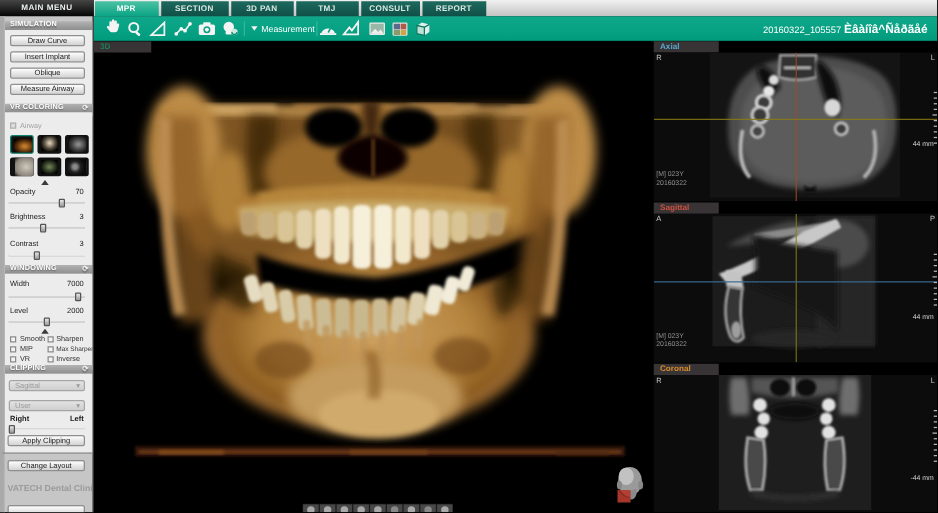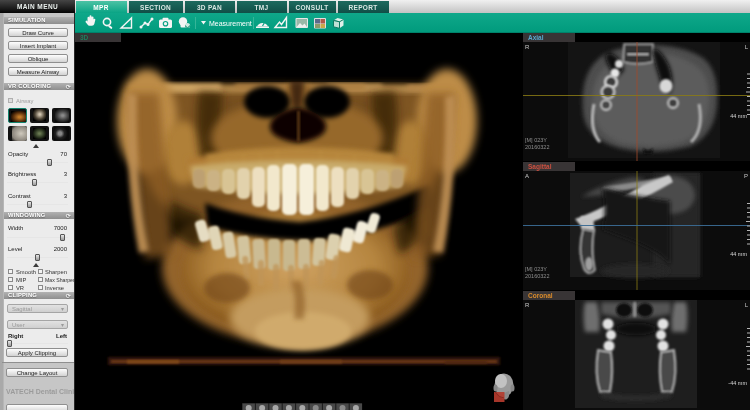--- a/index.html
+++ b/index.html
@@ -99,20 +99,21 @@
         <rect x="240" y="6" width="5" height="4.5" fill="#5a6a8a"></rect>
         <rect x="245.5" y="6" width="4.5" height="4.5" fill="#b05a4a"></rect>
         <rect x="240" y="11" width="5" height="4" fill="#8a9a6a"></rect>
         <rect x="245.5" y="11" width="4.5" height="4" fill="#caa84a"></rect>
 
         <path d="M258.5 7.5 l4-2.5 l6 1.5 l0 6 l-4 2.8 l-6-1.5 z" fill="#dff0ea"></path>
         <path d="M258.5 7.5 l6 1.3 l4-2.3 M264.5 8.8 l0 6.5" fill="none" stroke="#0a7a60" stroke-width="1"></path>
         <path d="M258.5 7.5 l0 6.3 l6 1.5 l0-6.5 z" fill="#bfe0d5" stroke="#0a7a60" stroke-width="1"></path>
       </g>
     </svg>
+    <div class="ptxt"><span style="font-size:7.5px">20160322_105557</span> <b>Èâàíîâ^Ñåðãåé</b></div>
   </div>
 
   <div id="sidebar" class="abs"></div>
   <div id="mainmenu" class="abs">MAIN MENU</div>
   <div id="sgut" class="abs"></div>
   <div id="sbody" class="abs" style="left:0;top:13px;width:74px;height:397px;overflow:hidden">
 
     <div class="shdr abs" style="top:3.5px">SIMULATION</div>
     <div class="scard abs" style="top:10.5px;height:69px"></div>
     <div class="sbtn" style="top:14.5px">Draw Curve</div>

